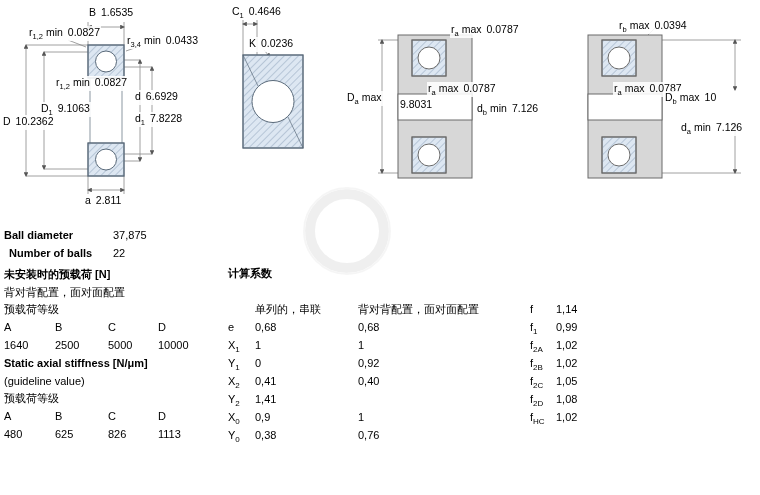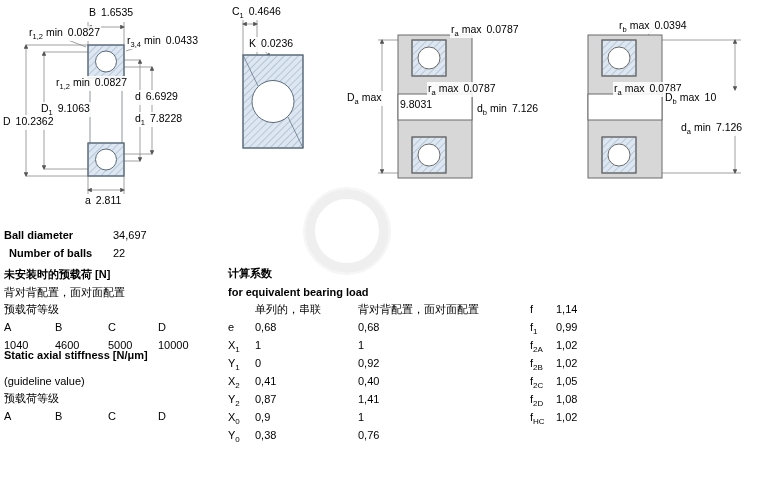--- a/index.html
+++ b/index.html
@@ -152,55 +152,60 @@
   <div class="dim" style="left:399px;top:98px"><span>9.8031</span></div>
   <div class="dim" style="left:427px;top:82px"><span>r</span><sub>a</sub><span class="sfx">max</span><span class="val">0.0787</span></div>
   <div class="dim" style="left:476px;top:102px"><span>d</span><sub>b</sub><span class="sfx">min</span><span class="val">7.126</span></div>
 
   <div class="dim" style="left:618px;top:19px"><span>r</span><sub>b</sub><span class="sfx">max</span><span class="val">0.0394</span></div>
   <div class="dim" style="left:613px;top:82px"><span>r</span><sub>a</sub><span class="sfx">max</span><span class="val">0.0787</span></div>
   <div class="dim" style="left:664px;top:91px"><span>D</span><sub>b</sub><span class="sfx">max</span><span class="val">10</span></div>
   <div class="dim" style="left:680px;top:121px"><span>d</span><sub>a</sub><span class="sfx">min</span><span class="val">7.126</span></div>
 
   <div class="txt b" style="left:4px;top:229px">Ball diameter</div>
-  <div class="txt" style="left:113px;top:229px">34,697</div>
+  <div class="txt" style="left:113px;top:229px">37,875</div>
   <div class="txt b" style="left:9px;top:247px">Number of balls</div>
   <div class="txt" style="left:113px;top:247px">22</div>
 
   <div class="txt b" style="left:4px;top:268px">未安装时的预载荷 [N]</div>
   <div class="txt" style="left:4px;top:286px">背对背配置，面对面配置</div>
   <div class="txt" style="left:4px;top:303px">预载荷等级</div>
   <div class="row" style="left:4px;top:321px">
     <span class="c1">A</span>
     <span class="c2">B</span>
     <span class="c3">C</span>
     <span class="c4">D</span>
   </div>
   <div class="row" style="left:4px;top:339px">
-    <span class="c1">1040</span>
-    <span class="c2">4600</span>
+    <span class="c1">1640</span>
+    <span class="c2">2500</span>
     <span class="c3">5000</span>
     <span class="c4">10000</span>
   </div>
 
-  <div class="txt b" style="left:4px;top:349px">Static axial stiffness [N/μm]</div>
+  <div class="txt b" style="left:4px;top:357px">Static axial stiffness [N/μm]</div>
   <div class="txt" style="left:4px;top:375px">(guideline value)</div>
   <div class="txt" style="left:4px;top:392px">预载荷等级</div>
   <div class="row" style="left:4px;top:410px">
     <span class="c1">A</span>
     <span class="c2">B</span>
     <span class="c3">C</span>
     <span class="c4">D</span>
   </div>
+  <div class="row" style="left:4px;top:428px">
+    <span class="c1">480</span>
+    <span class="c2">625</span>
+    <span class="c3">826</span>
+    <span class="c4">1113</span>
+  </div>
 
   <div class="txt" style="left:4px;top:464px"><span>G</span><sub>ref</sub></div>
   <div class="txt" style="left:57px;top:464px">84</div>
 
   <div class="txt b" style="left:228px;top:267px">计算系数</div>
-  <div class="txt b" style="left:228px;top:286px">for equivalent bearing load</div>
   <div class="txt" style="left:255px;top:303px">单列的，串联</div>
   <div class="txt" style="left:358px;top:303px">背对背配置，面对面配置</div>
 
   <div class="row" style="left:228px;top:321px">
     <span class="m-sym"><span>e</span><sub></sub></span>
     <span class="m-v1">0,68</span>
     <span>0,68</span>
   </div>
   <div class="row" style="left:228px;top:339px">
     <span class="m-sym"><span>X</span><sub>1</sub></span>
@@ -212,21 +217,20 @@
     <span class="m-v1">0</span>
     <span>0,92</span>
   </div>
   <div class="row" style="left:228px;top:375px">
     <span class="m-sym"><span>X</span><sub>2</sub></span>
     <span class="m-v1">0,41</span>
     <span>0,40</span>
   </div>
   <div class="row" style="left:228px;top:393px">
     <span class="m-sym"><span>Y</span><sub>2</sub></span>
-    <span class="m-v1">0,87</span>
     <span>1,41</span>
   </div>
   <div class="row" style="left:228px;top:411px">
     <span class="m-sym"><span>X</span><sub>0</sub></span>
     <span class="m-v1">0,9</span>
     <span>1</span>
   </div>
   <div class="row" style="left:228px;top:429px">
     <span class="m-sym"><span>Y</span><sub>0</sub></span>
     <span class="m-v1">0,38</span>

